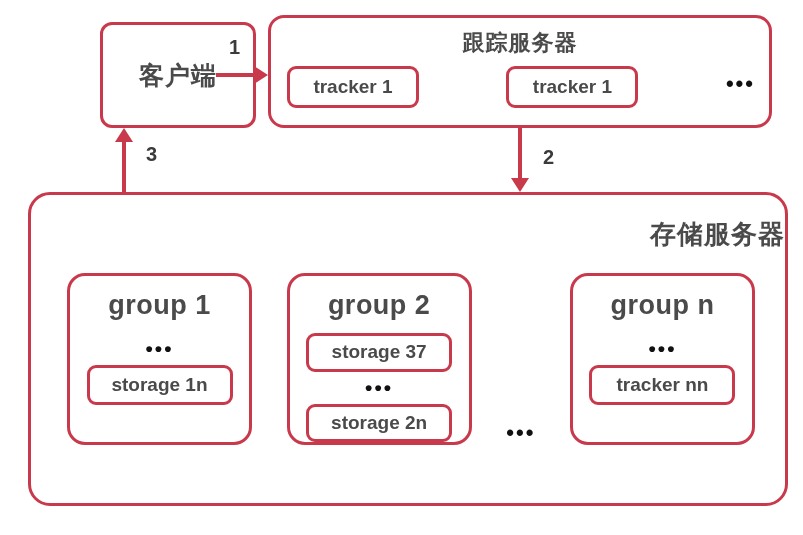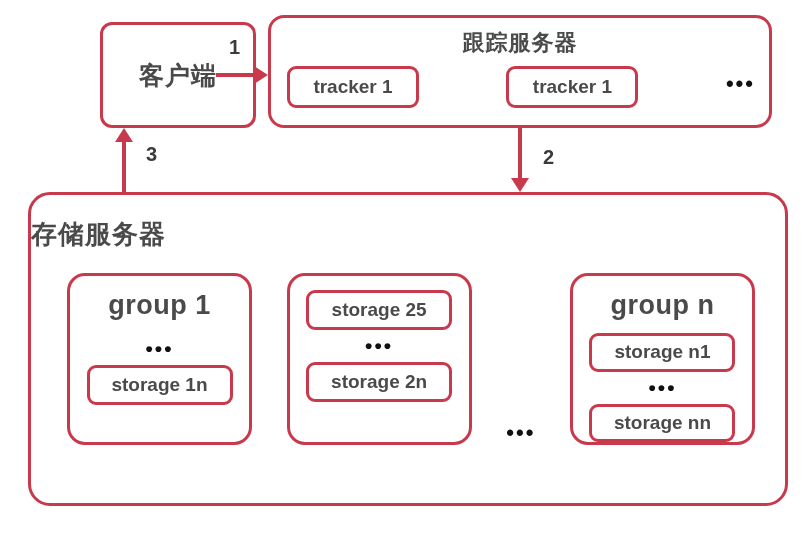--- a/index.html
+++ b/index.html
@@ -105,21 +105,21 @@
     width: 760px;
     height: 314px;
     border-radius: 22px;
     display: block;
   }
   #storage-server-title {
     position: absolute;
     top: 22px;
     left: 0;
     width: 100%;
-    text-align: left;
+    text-align: right;
     font-size: 26px;
     font-weight: bold;
     color: #4a4a4a;
     letter-spacing: 1px;
   }
   #group-row {
     position: absolute;
     top: 78px;
     left: 36px;
     right: 30px;
@@ -237,32 +237,32 @@
     <div id="storage-server-title">存储服务器</div>
     <div id="group-row">
 
       <div class="group-box">
         <div class="group-title">group 1</div>
         <div class="group-ellipsis">•••</div>
         <div class="storage-item">storage 1n</div>
       </div>
 
       <div class="group-box">
-        <div class="storage-item">storage 25</div>
+        <div class="group-title">group 2</div>
+        <div class="storage-item">storage 37</div>
         <div class="group-ellipsis">•••</div>
         <div class="storage-item">storage 2n</div>
       </div>
 
       <div id="group-gap-ellipsis">•••</div>
 
       <div class="group-box">
         <div class="group-title">group n</div>
-        <div class="storage-item">storage n1</div>
         <div class="group-ellipsis">•••</div>
-        <div class="storage-item">storage nn</div>
+        <div class="storage-item">tracker nn</div>
       </div>
 
     </div>
   </div>
 
   <div class="conn conn-h" style="left:216px; top:73px; width:40px;"></div>
   <div class="arrow-head arrow-right" style="left:254px; top:66px;"></div>
   <div class="conn-label" style="left:229px; top:36px;">1</div>
 
   <div class="conn conn-v" style="left:518px; top:128px; height:54px;"></div>

